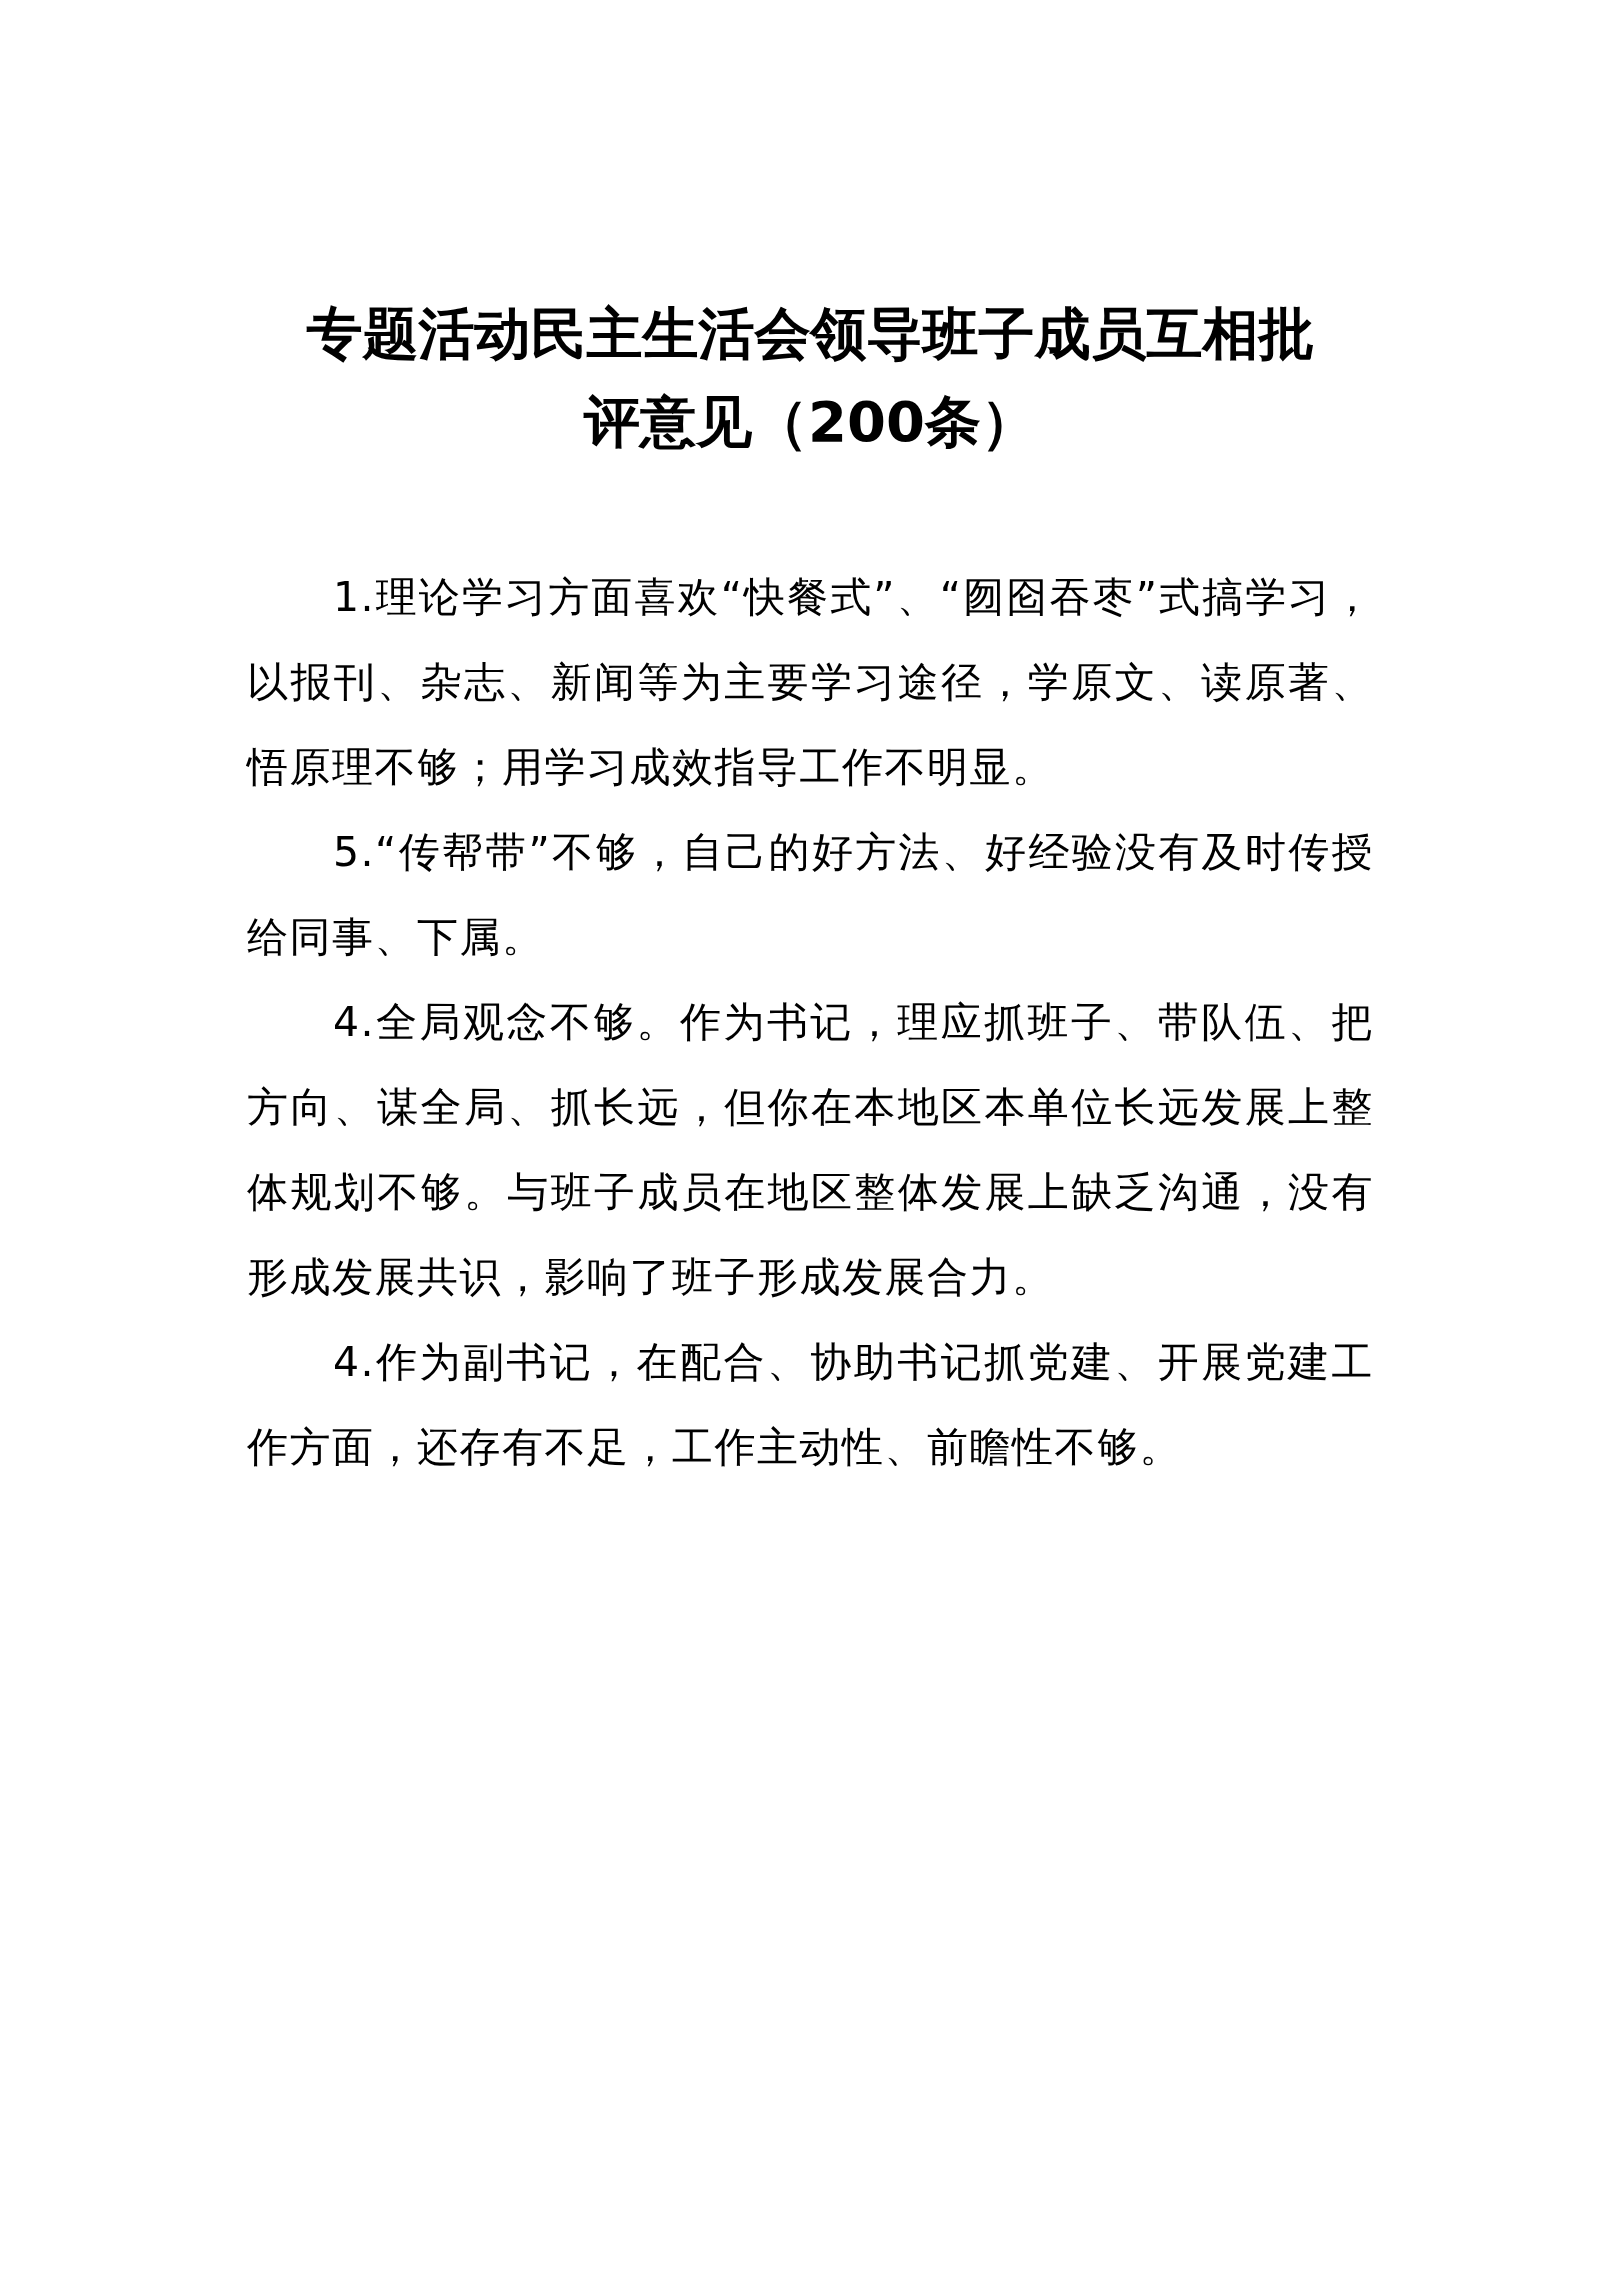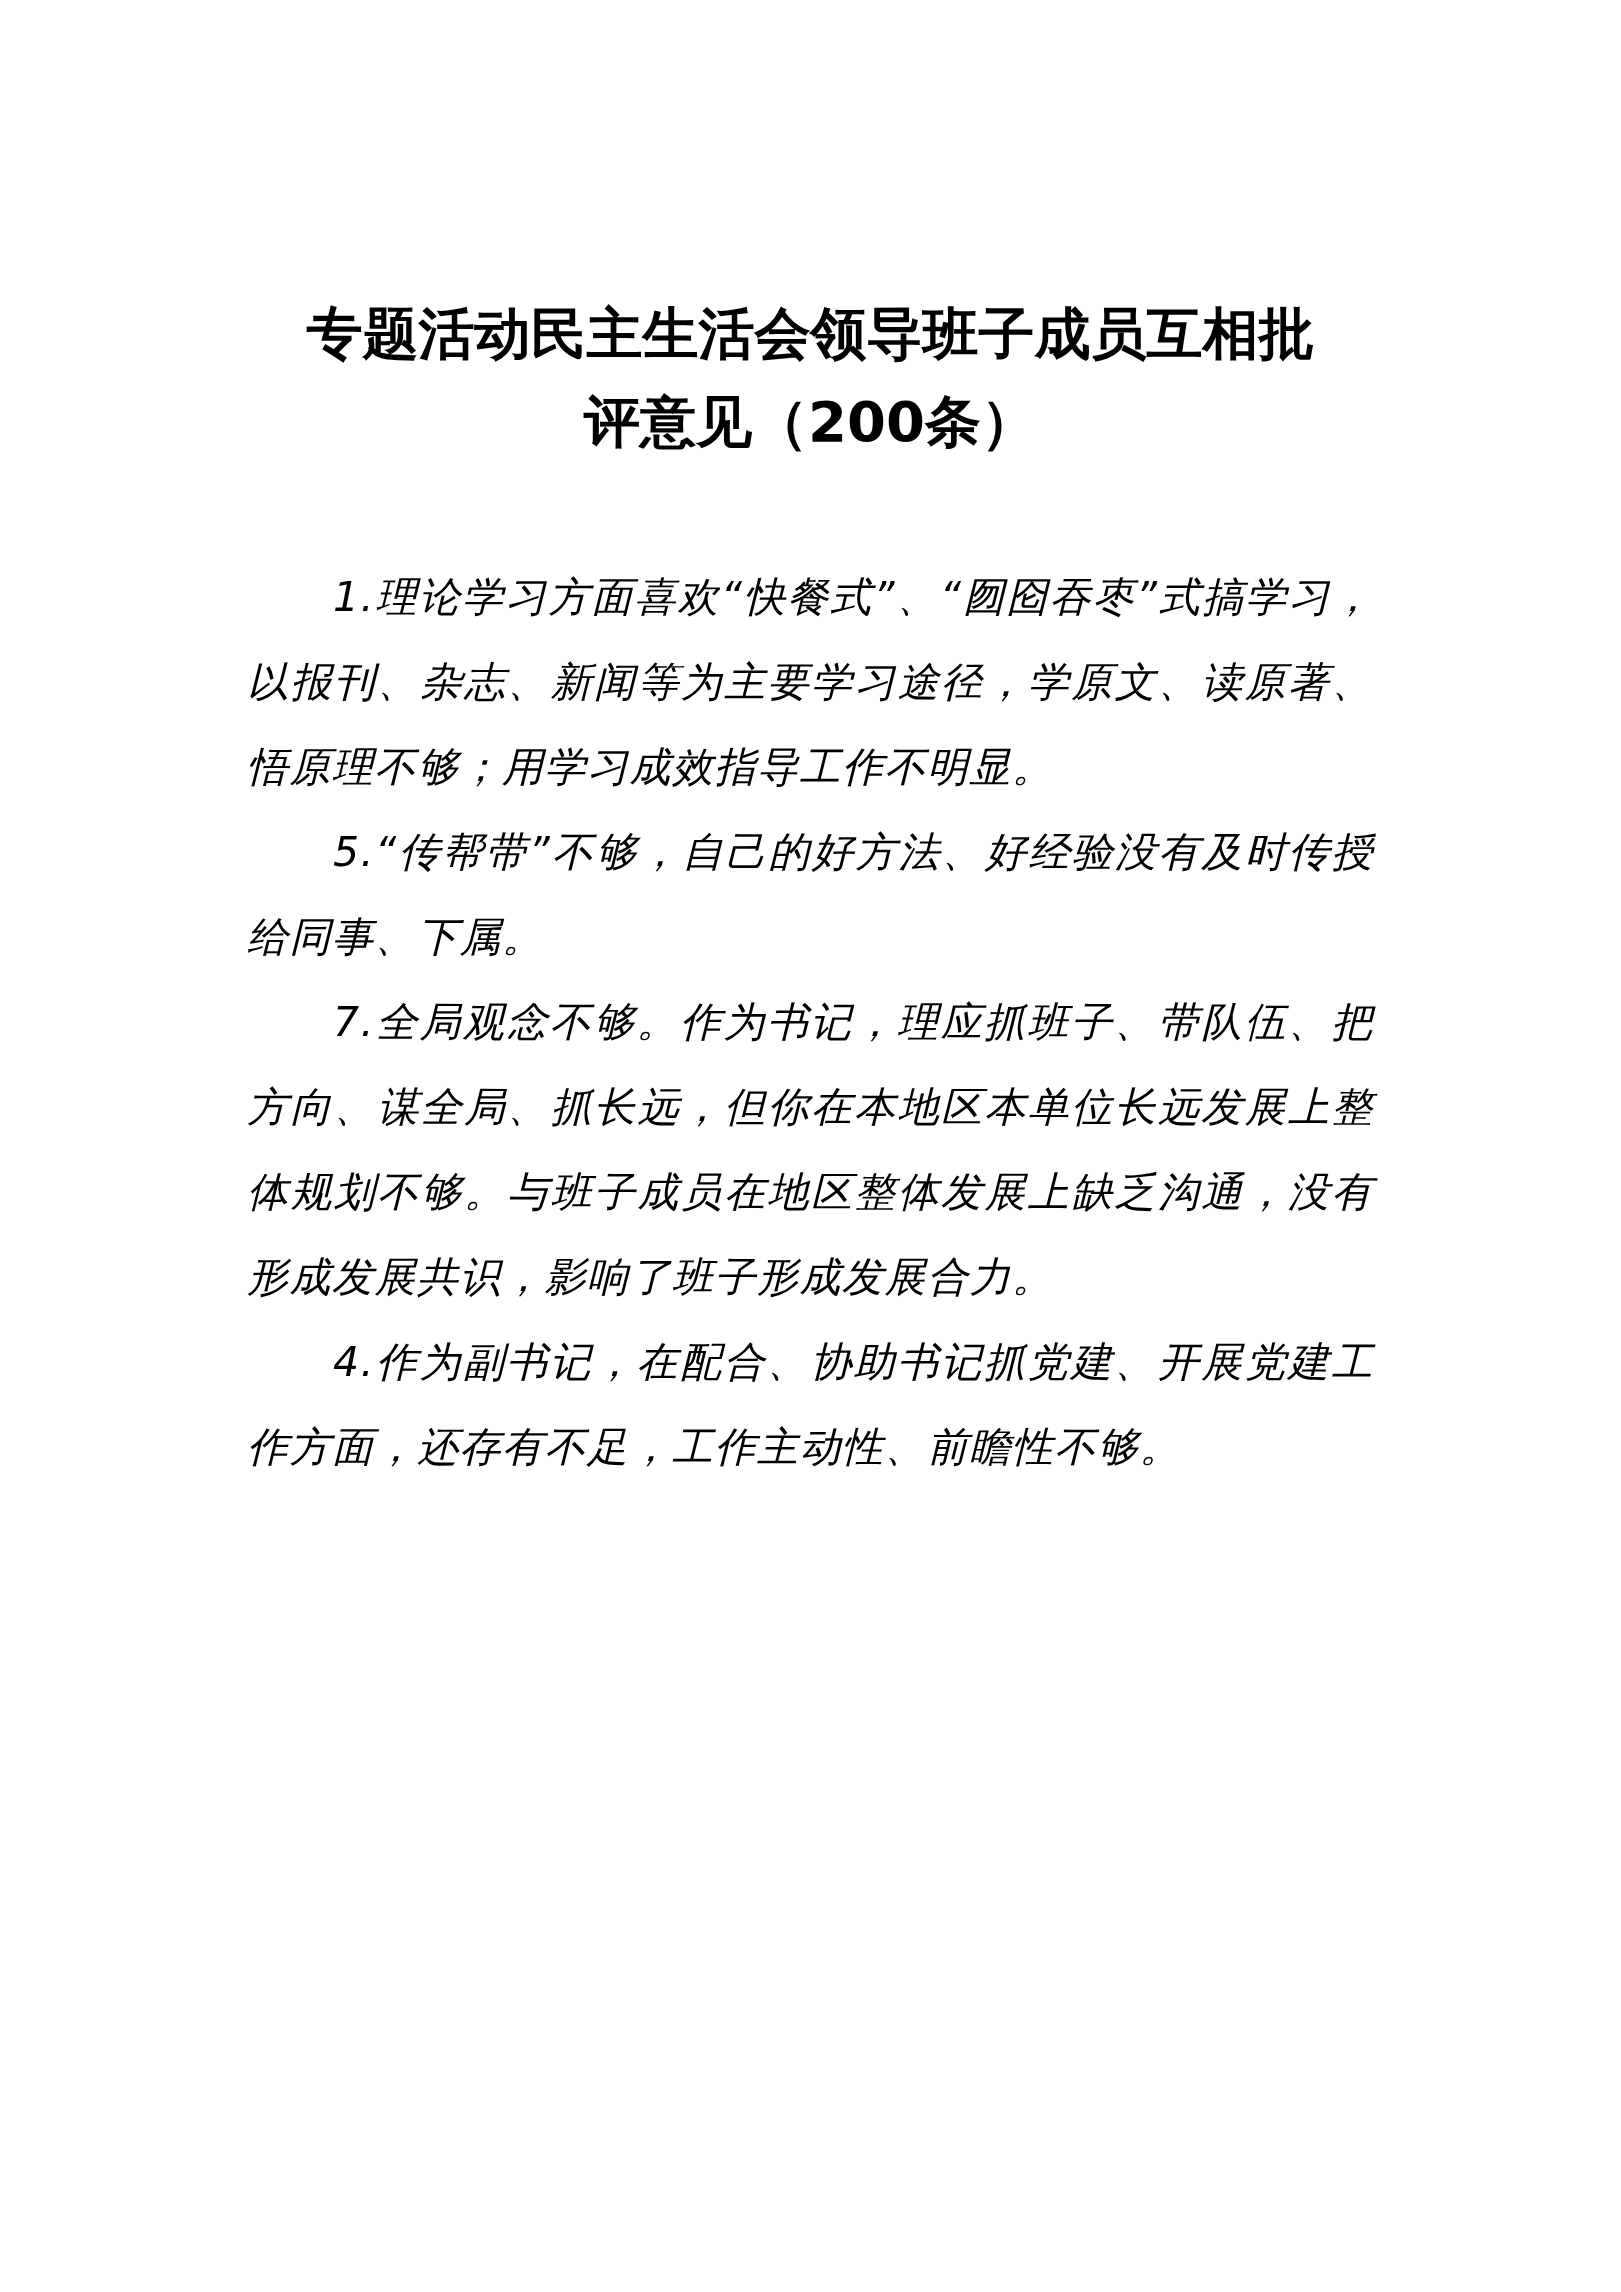--- a/index.html
+++ b/index.html
@@ -39,32 +39,31 @@
     left: 0;
     width: 1127px;
   }
   .para {
     margin: 0;
     font-size: 41px;
     line-height: 85px;
     text-indent: 86px;
     text-align: justify;
     letter-spacing: 1.5px;
-    font-style: italic;
   }
 </style>
 </head>
 <body>
 
 <div class="page">
   <h1 class="title">
     <span>专题活动民主生活会领导班子成员互相批</span><br>
     <span>评意见（200条）</span>
   </h1>
 
   <div class="body">
     <p class="para">1.理论学习方面喜欢“快餐式”、“囫囵吞枣”式搞学习，以报刊、杂志、新闻等为主要学习途径，学原文、读原著、悟原理不够；用学习成效指导工作不明显。</p>
     <p class="para">5.“传帮带”不够，自己的好方法、好经验没有及时传授给同事、下属。</p>
-    <p class="para">7.全局观念不够。作为书记，理应抓班子、带队伍、把方向、谋全局、抓长远，但你在本地区本单位长远发展上整体规划不够。与班子成员在地区整体发展上缺乏沟通，没有形成发展共识，影响了班子形成发展合力。</p>
+    <p class="para">4.全局观念不够。作为书记，理应抓班子、带队伍、把方向、谋全局、抓长远，但你在本地区本单位长远发展上整体规划不够。与班子成员在地区整体发展上缺乏沟通，没有形成发展共识，影响了班子形成发展合力。</p>
     <p class="para">4.作为副书记，在配合、协助书记抓党建、开展党建工作方面，还存有不足，工作主动性、前瞻性不够。</p>
   </div>
 </div>
 
 
 </body></html>

